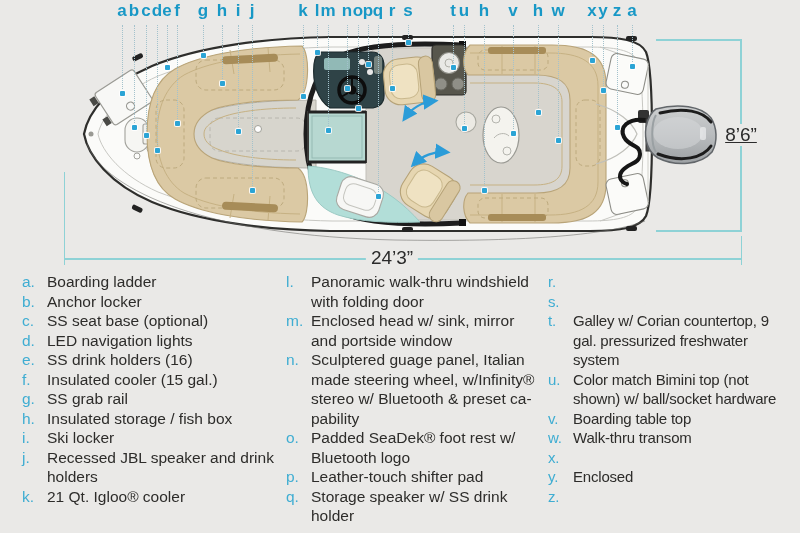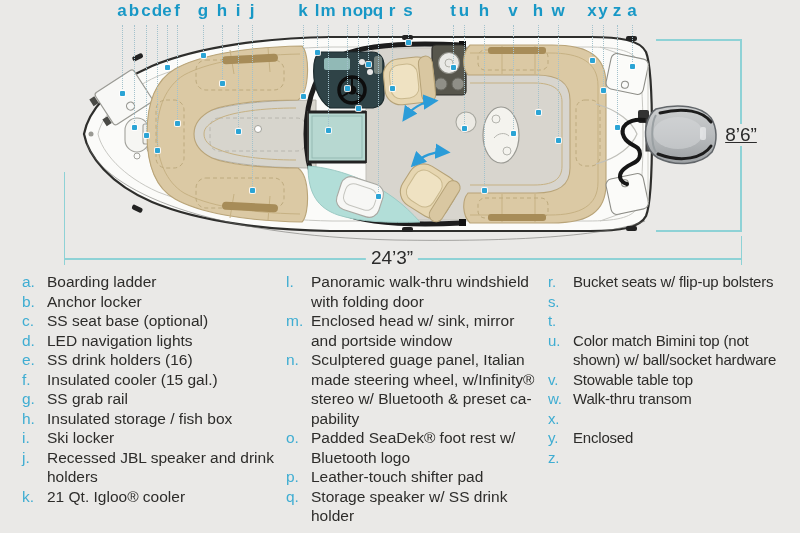--- a/index.html
+++ b/index.html
@@ -409,35 +409,35 @@
         <span class="leg-text">Leather-touch shifter pad</span>
       </div>
       <div class="leg-item">
         <span class="leg-letter">q.</span>
         <span class="leg-text">Storage speaker w/ SS drink holder</span>
       </div>
     </div>
   <div class="leg-col leg-col-3">
       <div class="leg-item">
         <span class="leg-letter">r.</span>
-        <span class="leg-text">Bucket seats w/ flip-up bolsters</span>
       </div>
       <div class="leg-item">
         <span class="leg-letter">s.</span>
       </div>
       <div class="leg-item">
         <span class="leg-letter">t.</span>
+        <span class="leg-text">Galley w/ Corian countertop, 9 gal. pressurized freshwater system</span>
       </div>
       <div class="leg-item">
         <span class="leg-letter">u.</span>
         <span class="leg-text">Color match Bimini top (not shown) w/ ball/socket hardware</span>
       </div>
       <div class="leg-item">
         <span class="leg-letter">v.</span>
-        <span class="leg-text">Stowable table top</span>
+        <span class="leg-text">Boarding table top</span>
       </div>
       <div class="leg-item">
         <span class="leg-letter">w.</span>
         <span class="leg-text">Walk-thru transom</span>
       </div>
       <div class="leg-item">
         <span class="leg-letter">x.</span>
       </div>
       <div class="leg-item">
         <span class="leg-letter">y.</span>

